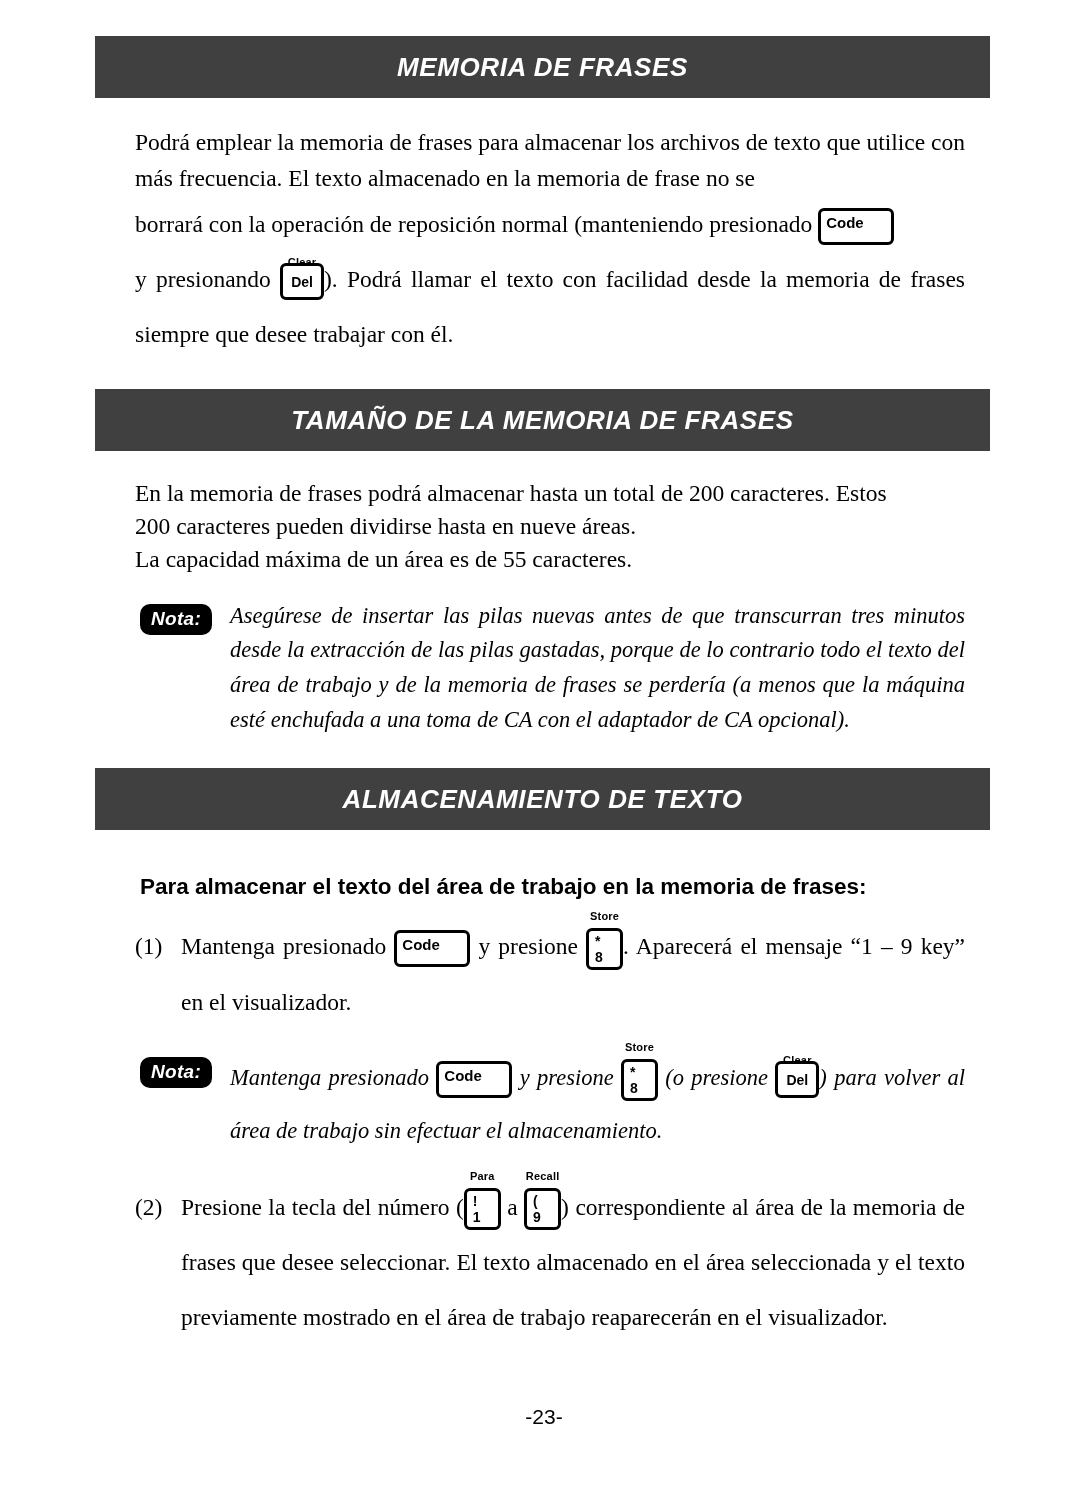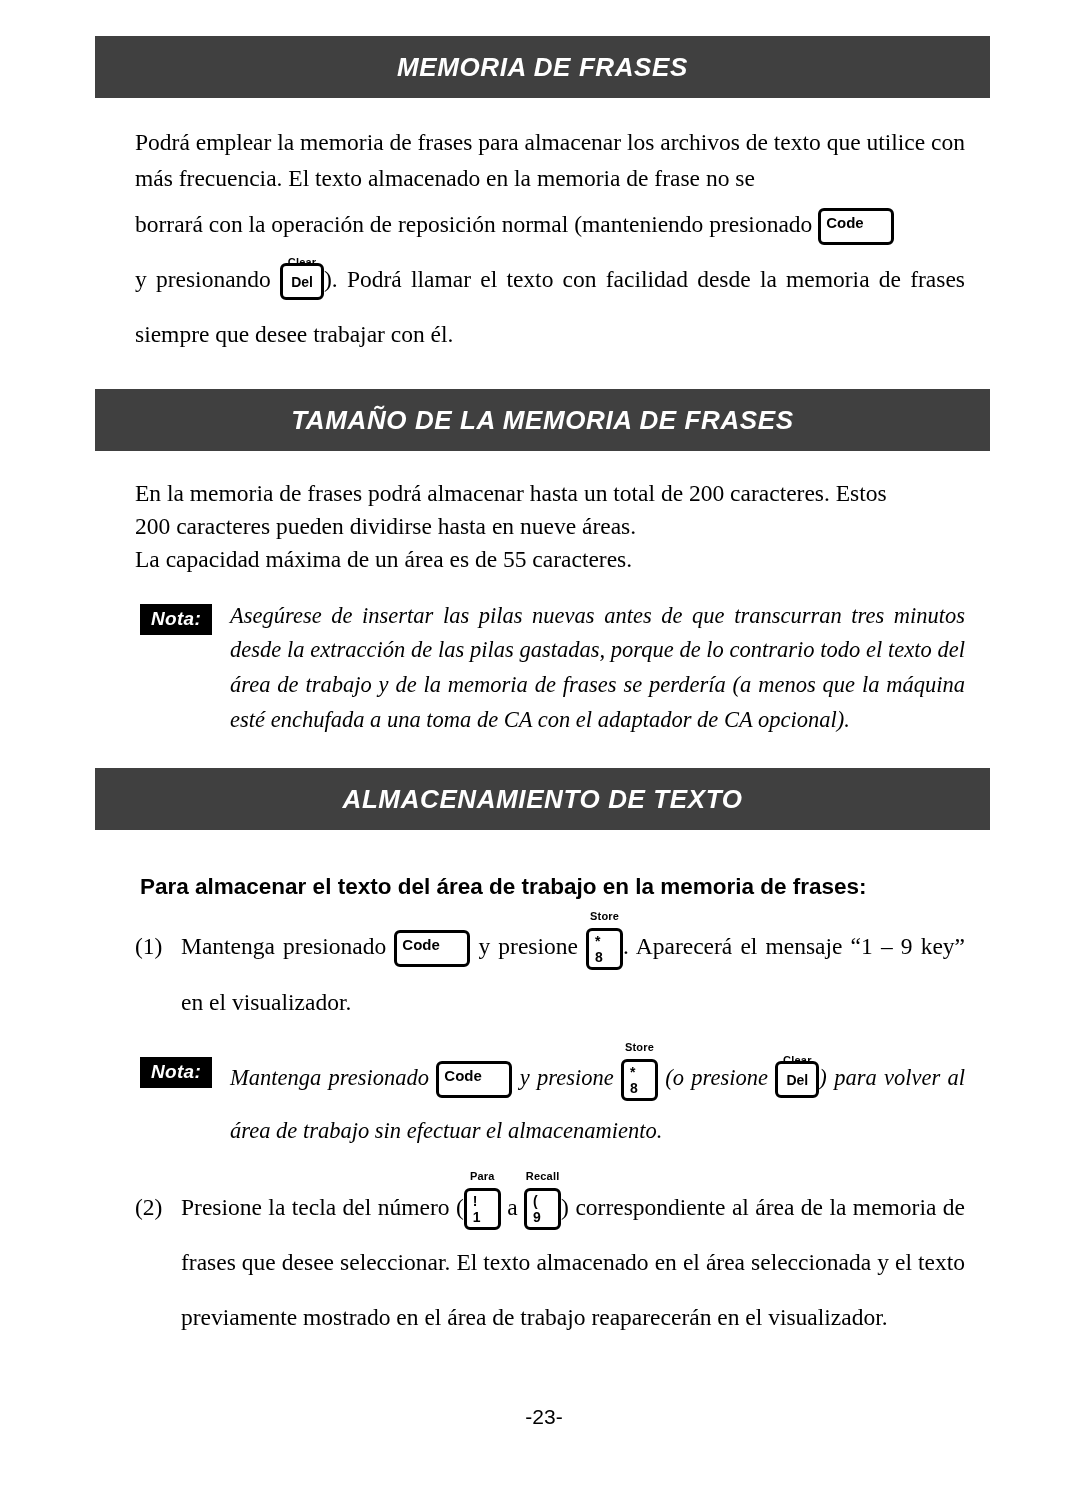--- a/index.html
+++ b/index.html
@@ -115,20 +115,21 @@
     font-weight: bold;
     font-style: italic;
     font-size: 19px;
     padding: 3px 11px 4px 11px;
     height: 24px;
     line-height: 24px;
     box-sizing: content-box;
     margin-top: 5px;
     margin-right: 18px;
     letter-spacing: 0.3px;
+    border-radius: 10px;
   }
   .nota-body {
     flex: 1 1 auto;
     font-style: italic;
     text-align: justify;
     text-justify: inter-word;
   }
   .nota-body p { margin: 0; }
 
   

